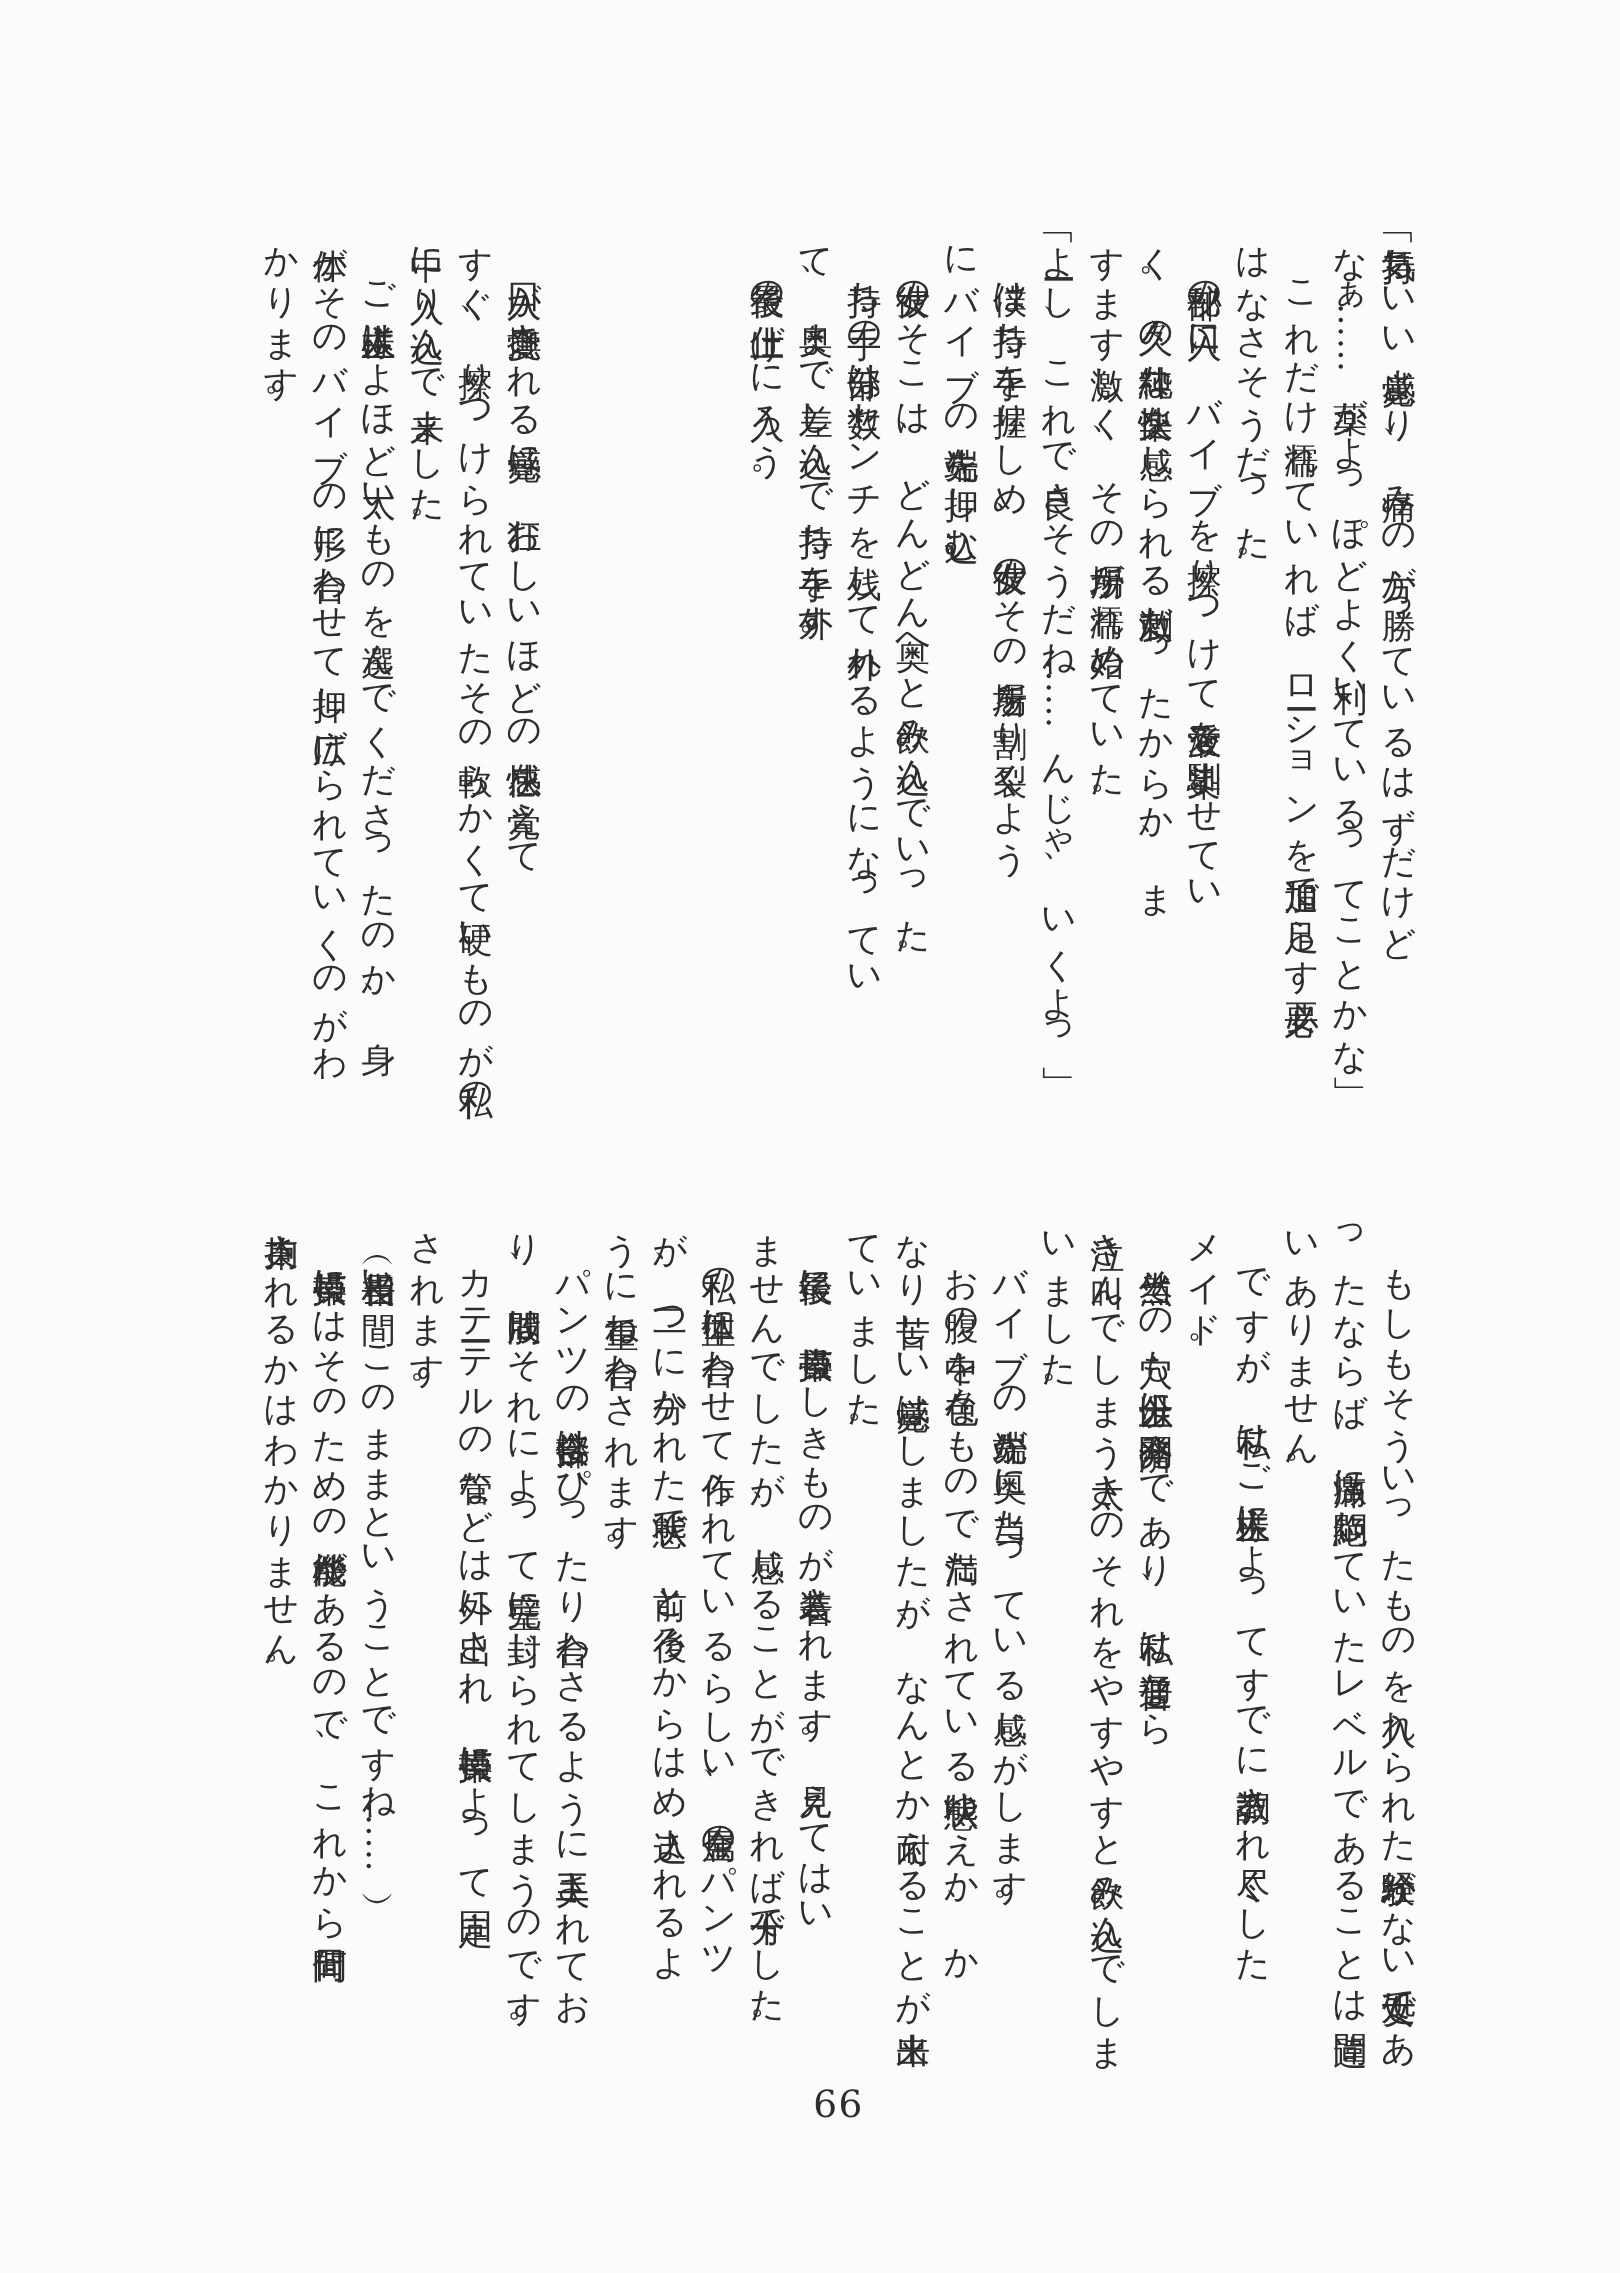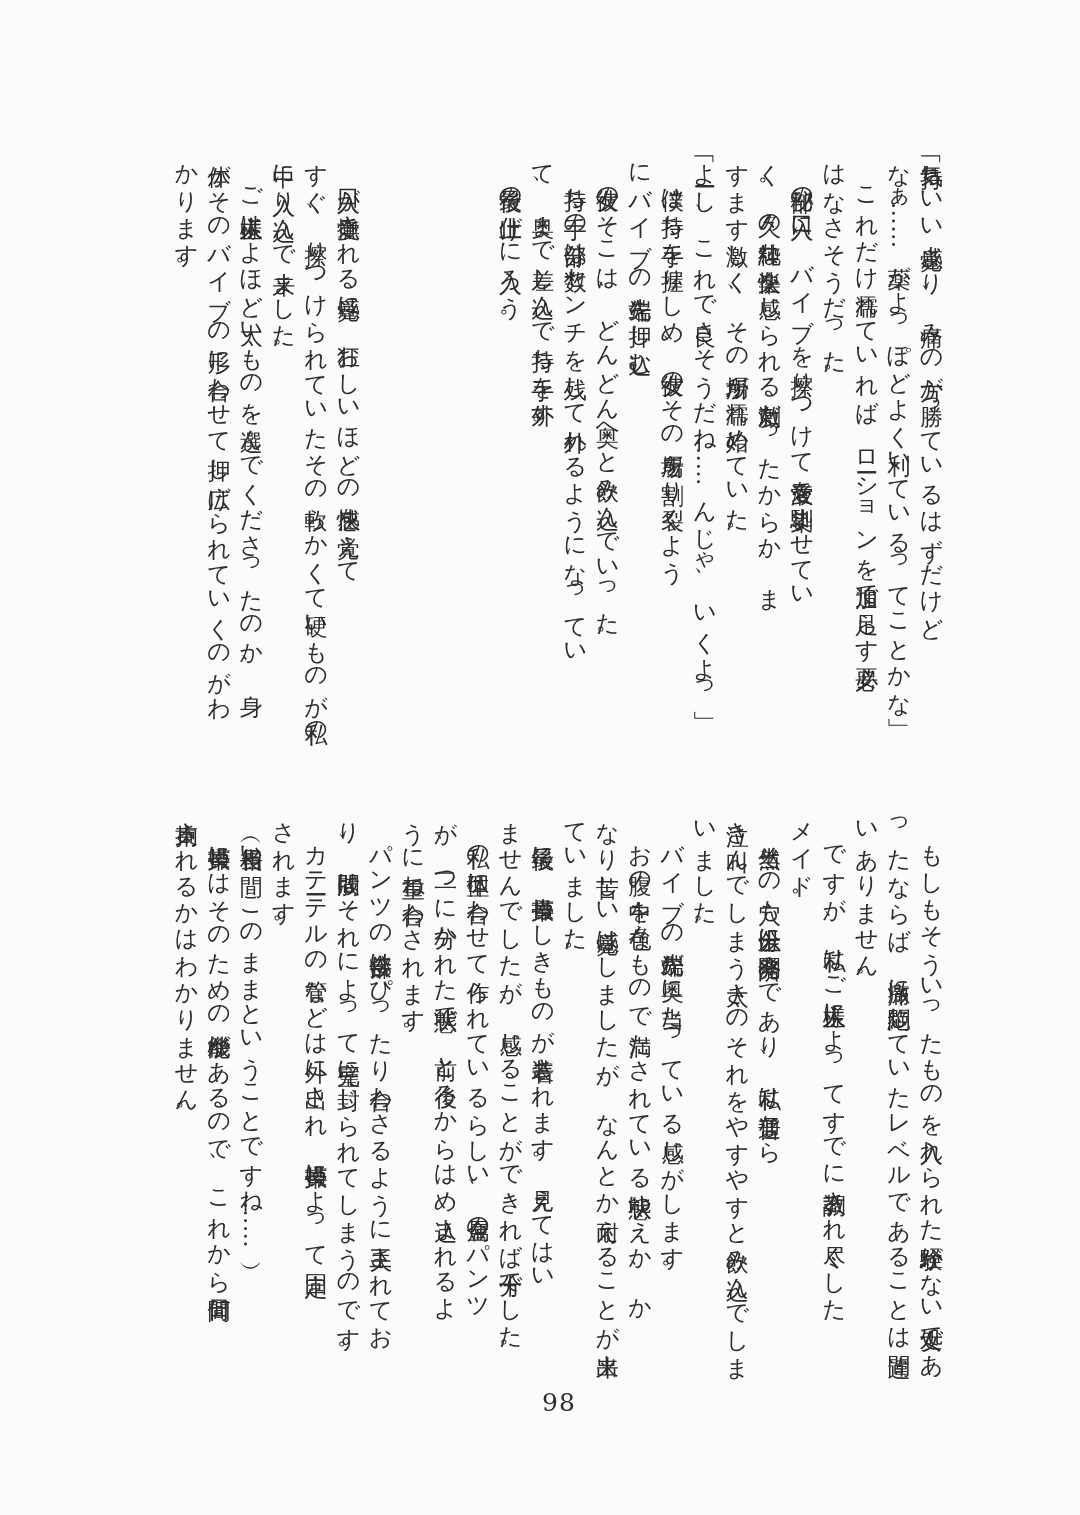--- a/index.html
+++ b/index.html
@@ -104,14 +104,14 @@
       <div class="tcol">うに重ね合わされます。</div>
       <div class="tcol">　パンツの接合部はぴったり合わさるように工夫されてお</div>
       <div class="tcol">り、股間はそれによって完璧に封じられてしまうのです。</div>
       <div class="tcol">　カテーテルの管などは外に出され、貞操帯によって固定</div>
       <div class="tcol">されます。</div>
       <div class="tcol">　（相当長い間、このままということですね……）</div>
       <div class="tcol">　貞操帯にはそのための機能があるので、これから何日間</div>
       <div class="tcol">拘束されるかはわかりません。</div>
     </section>
 
-  <div class="page-number">98</div>
+  <div class="page-number">66</div>
 </div>
 
 </body></html>

